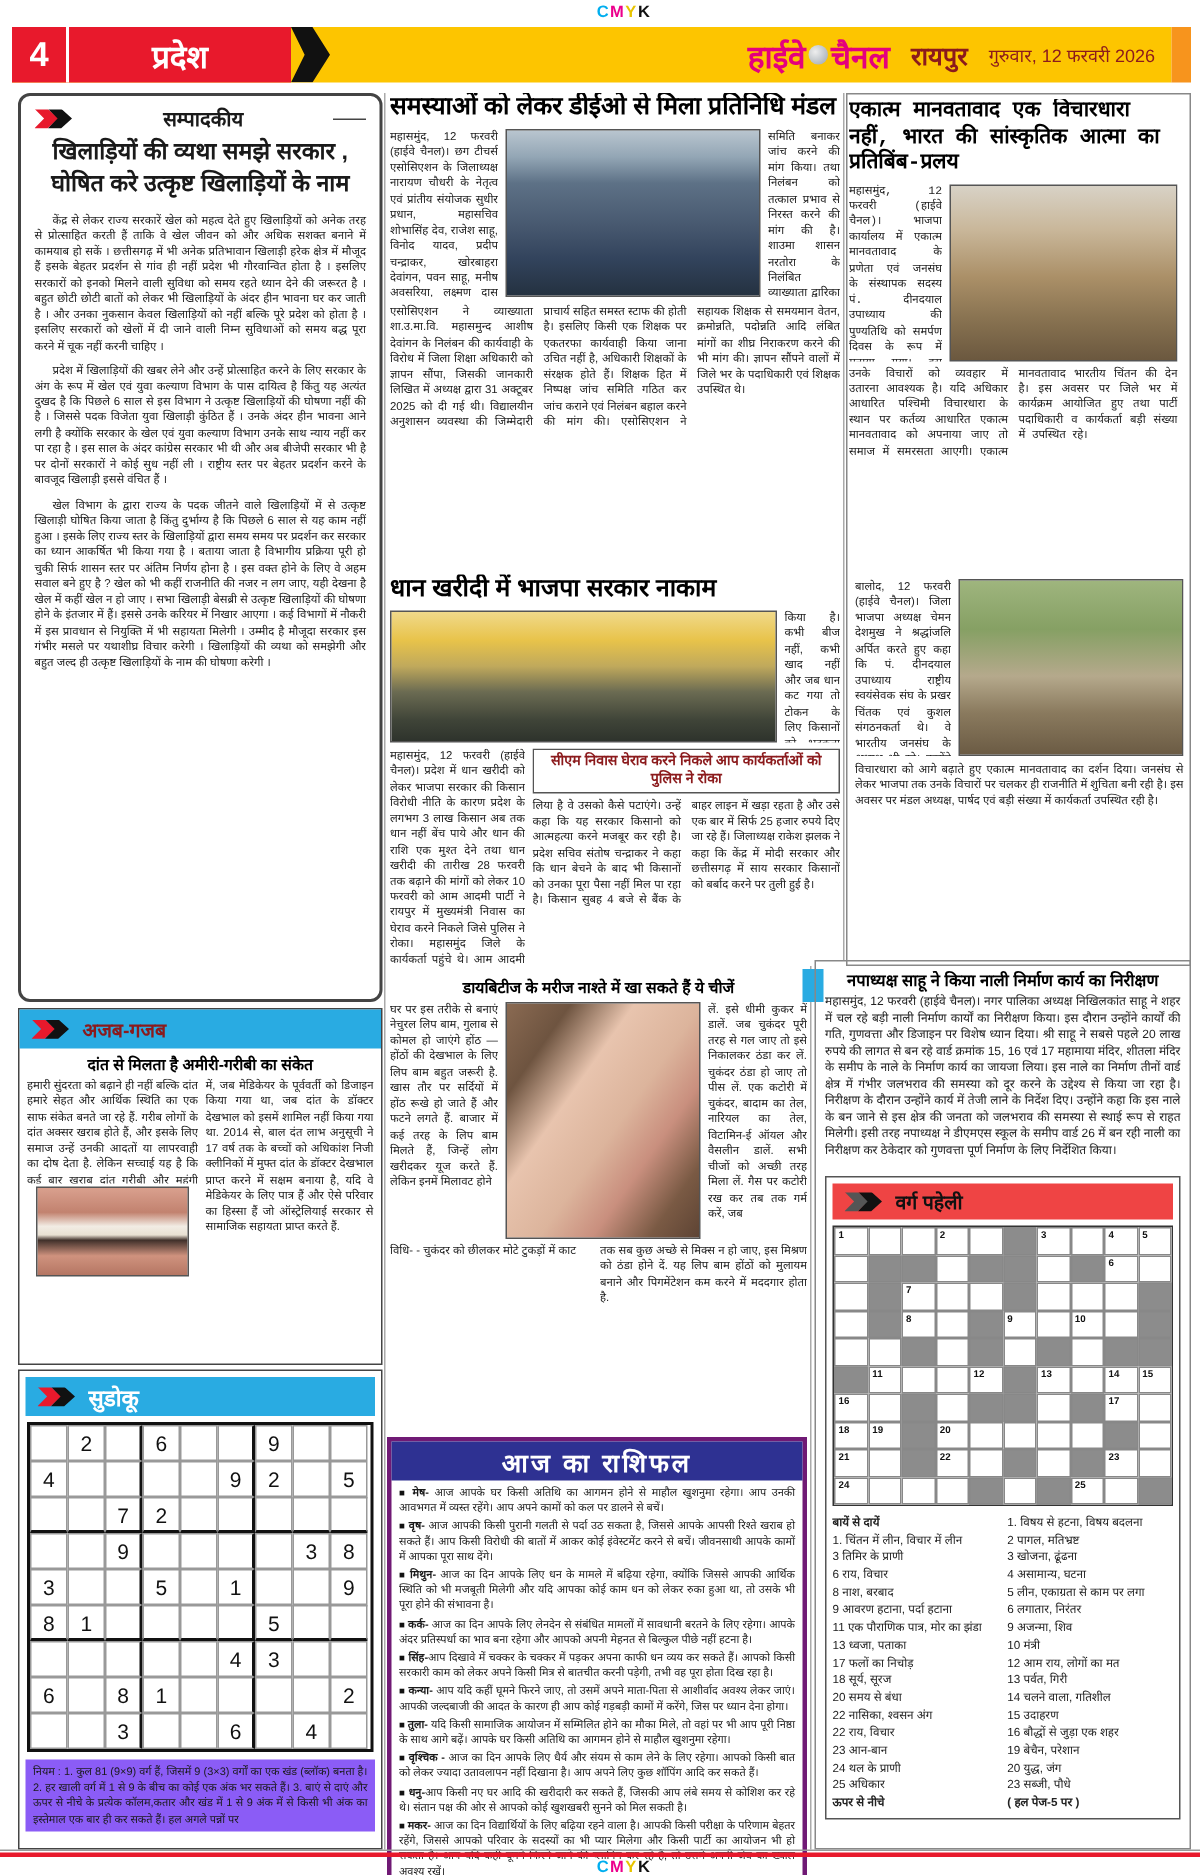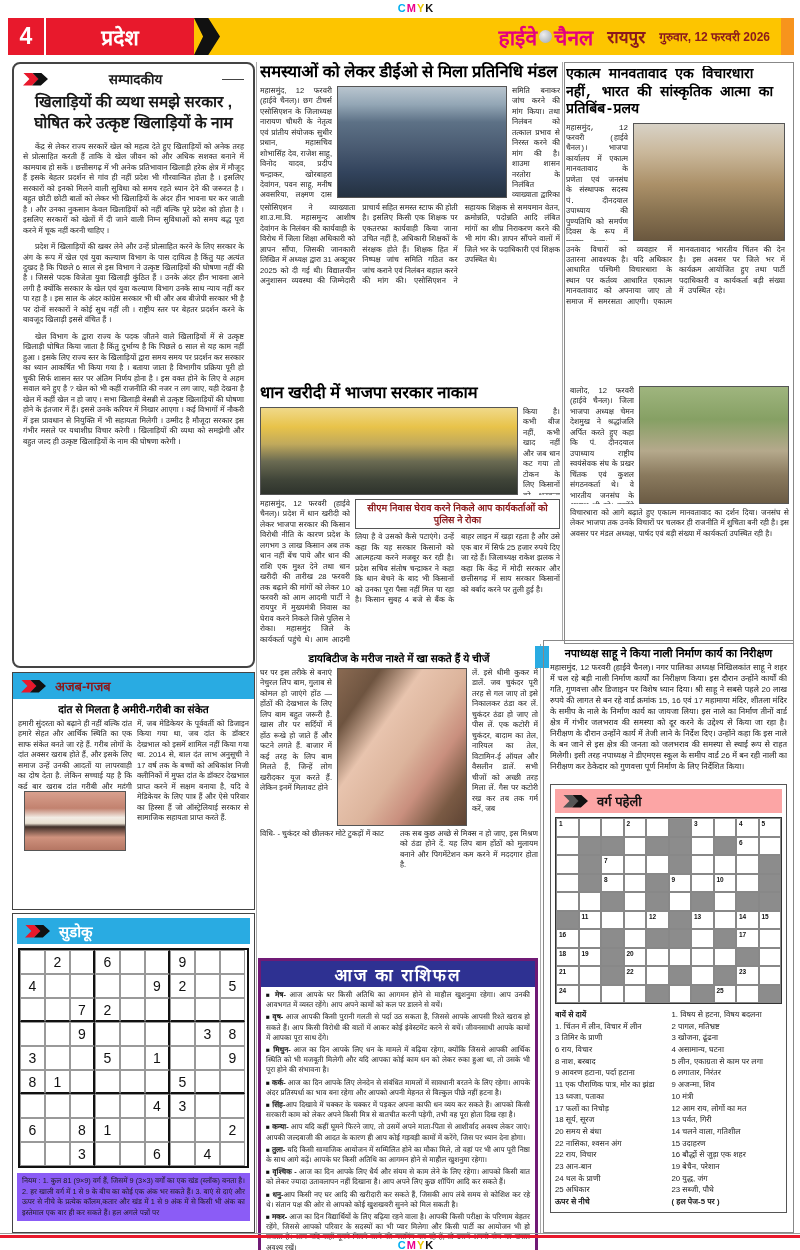--- a/index.html
+++ b/index.html
@@ -13,21 +13,21 @@
   .mast-red{left:8px;top:18px;width:186px;height:37px;background:#e8192c;display:flex;align-items:center;}
   .mast-num{width:36px;text-align:center;color:#fff;font-size:23px;font-weight:bold;border-right:2px solid #fff;line-height:37px;}
   .mast-sec{flex:1;text-align:center;color:#fff;font-size:21px;font-weight:bold;}
   .mast-chev{left:194px;top:18px;width:26px;height:37px;background:#111;
              clip-path:polygon(0 0,55% 0,100% 50%,55% 100%,0 100%,35% 50%);}
   .mast-orange{left:781px;top:18px;width:13px;height:37px;background:#f7941d;}
   .mast-right{left:420px;top:18px;width:360px;height:37px;display:flex;align-items:center;justify-content:flex-end;gap:14px;}
   .paper-name{color:#e5007d;font-size:21px;font-weight:bold;display:flex;align-items:center;gap:2px;}
   .globe{width:13px;height:13px;border-radius:50%;background:radial-gradient(circle at 35% 35%,#eee,#9aa4ad);display:inline-block;}
   .mast-city{color:#8b1a1c;font-size:17px;font-weight:bold;}
-  .mast-date{color:#8b1a1c;font-size:12px;font-weight:bold;padding-right:10px;}
+  .mast-date{color:#8b1a1c;font-size:12px;font-weight:normal;padding-right:10px;}
   
   .vr{width:1px;background:#aaa;}
   .bottom-line-gray{left:0;top:1233px;width:800px;height:1px;background:#999;}
   .bottom-line-red{left:0;top:1235px;width:800px;height:3px;background:#e8192c;}
   
   .body-txt{font-size:7.6px;line-height:1.38;text-align:justify;color:#222;}
   .dateline{font-weight:bold;}
   .headline{font-weight:bold;color:#000;}
   .photo{background:#888;border:1px solid #555;}
   
@@ -37,21 +37,21 @@
   .chev2 i{position:absolute;top:0;width:16px;height:13px;clip-path:polygon(0 0,55% 0,100% 50%,55% 100%,0 100%,40% 50%);}
   .chev2 i.c1{left:0;background:#e8192c;}
   .chev2 i.c2{left:9px;background:#111;}
   .edit-label{flex:1;text-align:center;font-size:13.5px;font-weight:bold;}
   .edit-dash{width:22px;height:1px;background:#444;}
   .edit-headline{text-align:center;font-size:15.5px;font-weight:bold;line-height:1.35;margin:4px 0 8px 0;}
   .edit-body p{margin:0 0 6px 0;text-indent:12px;}
   
   .bar{display:flex;align-items:center;gap:8px;height:26px;padding:0 8px;box-sizing:border-box;}
   .bar.cyan{background:#29abe2;}
-  .bar.gray{background:#fca5a5;}
+  .bar.gray{background:#ef4444;}
   .bar.blue{background:#2e3192;justify-content:center;}
   .bar .t-red{color:#8b1a1c;font-size:13px;font-weight:bold;}
   .bar .t-white{color:#fff;font-size:15px;font-weight:bold;}
   .bar .t-black{color:#111;font-size:13px;font-weight:bold;}
   .bar .t-center{color:#fff;font-size:17px;font-weight:bold;letter-spacing:2px;}
   
   .art-h1{font-size:16.5px;line-height:1.2;}
   .art-h2{font-size:14px;line-height:1.25;}
   .cols{display:flex;gap:5px;}
   .col{overflow:hidden;}

